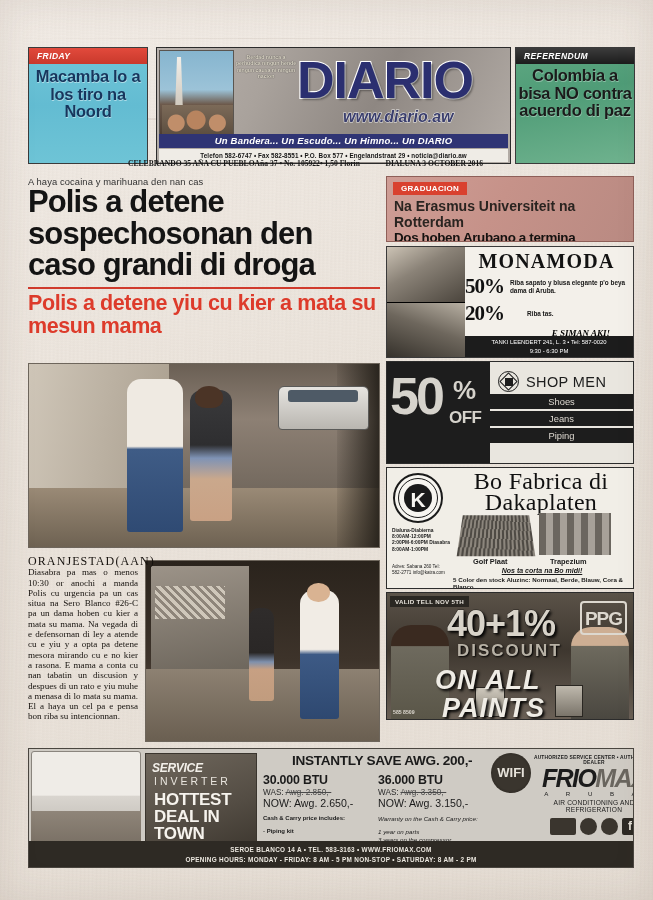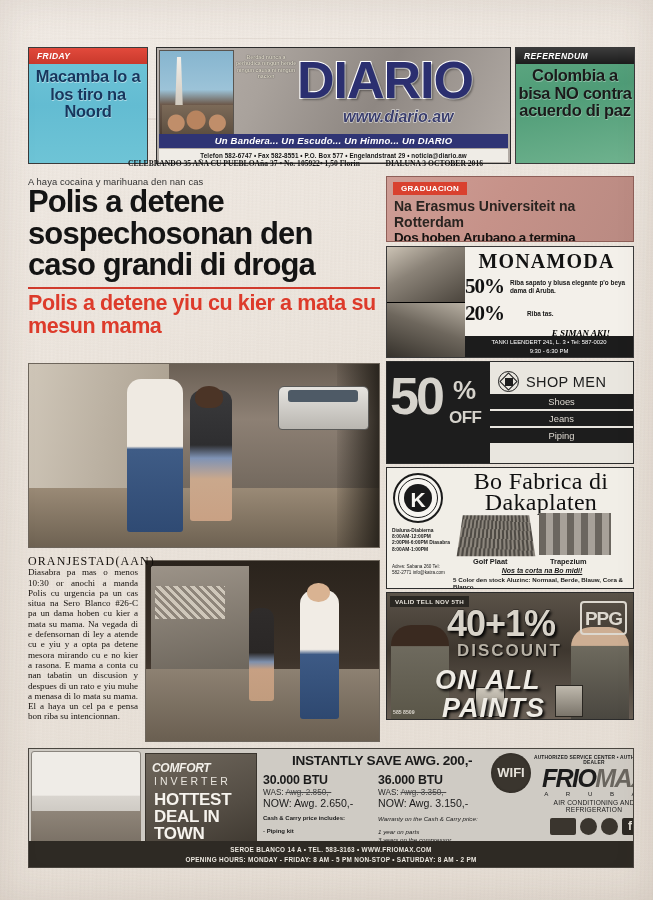--- a/index.html
+++ b/index.html
@@ -545,21 +545,21 @@
     </div>
   </div>
 
   <div class="ad-frio">
     <div class="frio-ac">
       <div class="vent"></div>
     </div>
     <div class="frio-family"></div>
 
     <div class="frio-comfort">
-      <div class="c1">COMFORT</div>
+      <div class="c1">SERVICE</div>
       <div class="c2">INVERTER</div>
       <div class="c3">HOTTEST DEAL IN TOWN</div>
     </div>
 
     <div class="frio-mid">
       <div class="frio-save">INSTANTLY SAVE AWG. 200,-</div>
       <div class="frio-cols">
         <div class="frio-col">
           <div class="frio-btu">30.000 BTU</div>
           <div class="frio-was">

